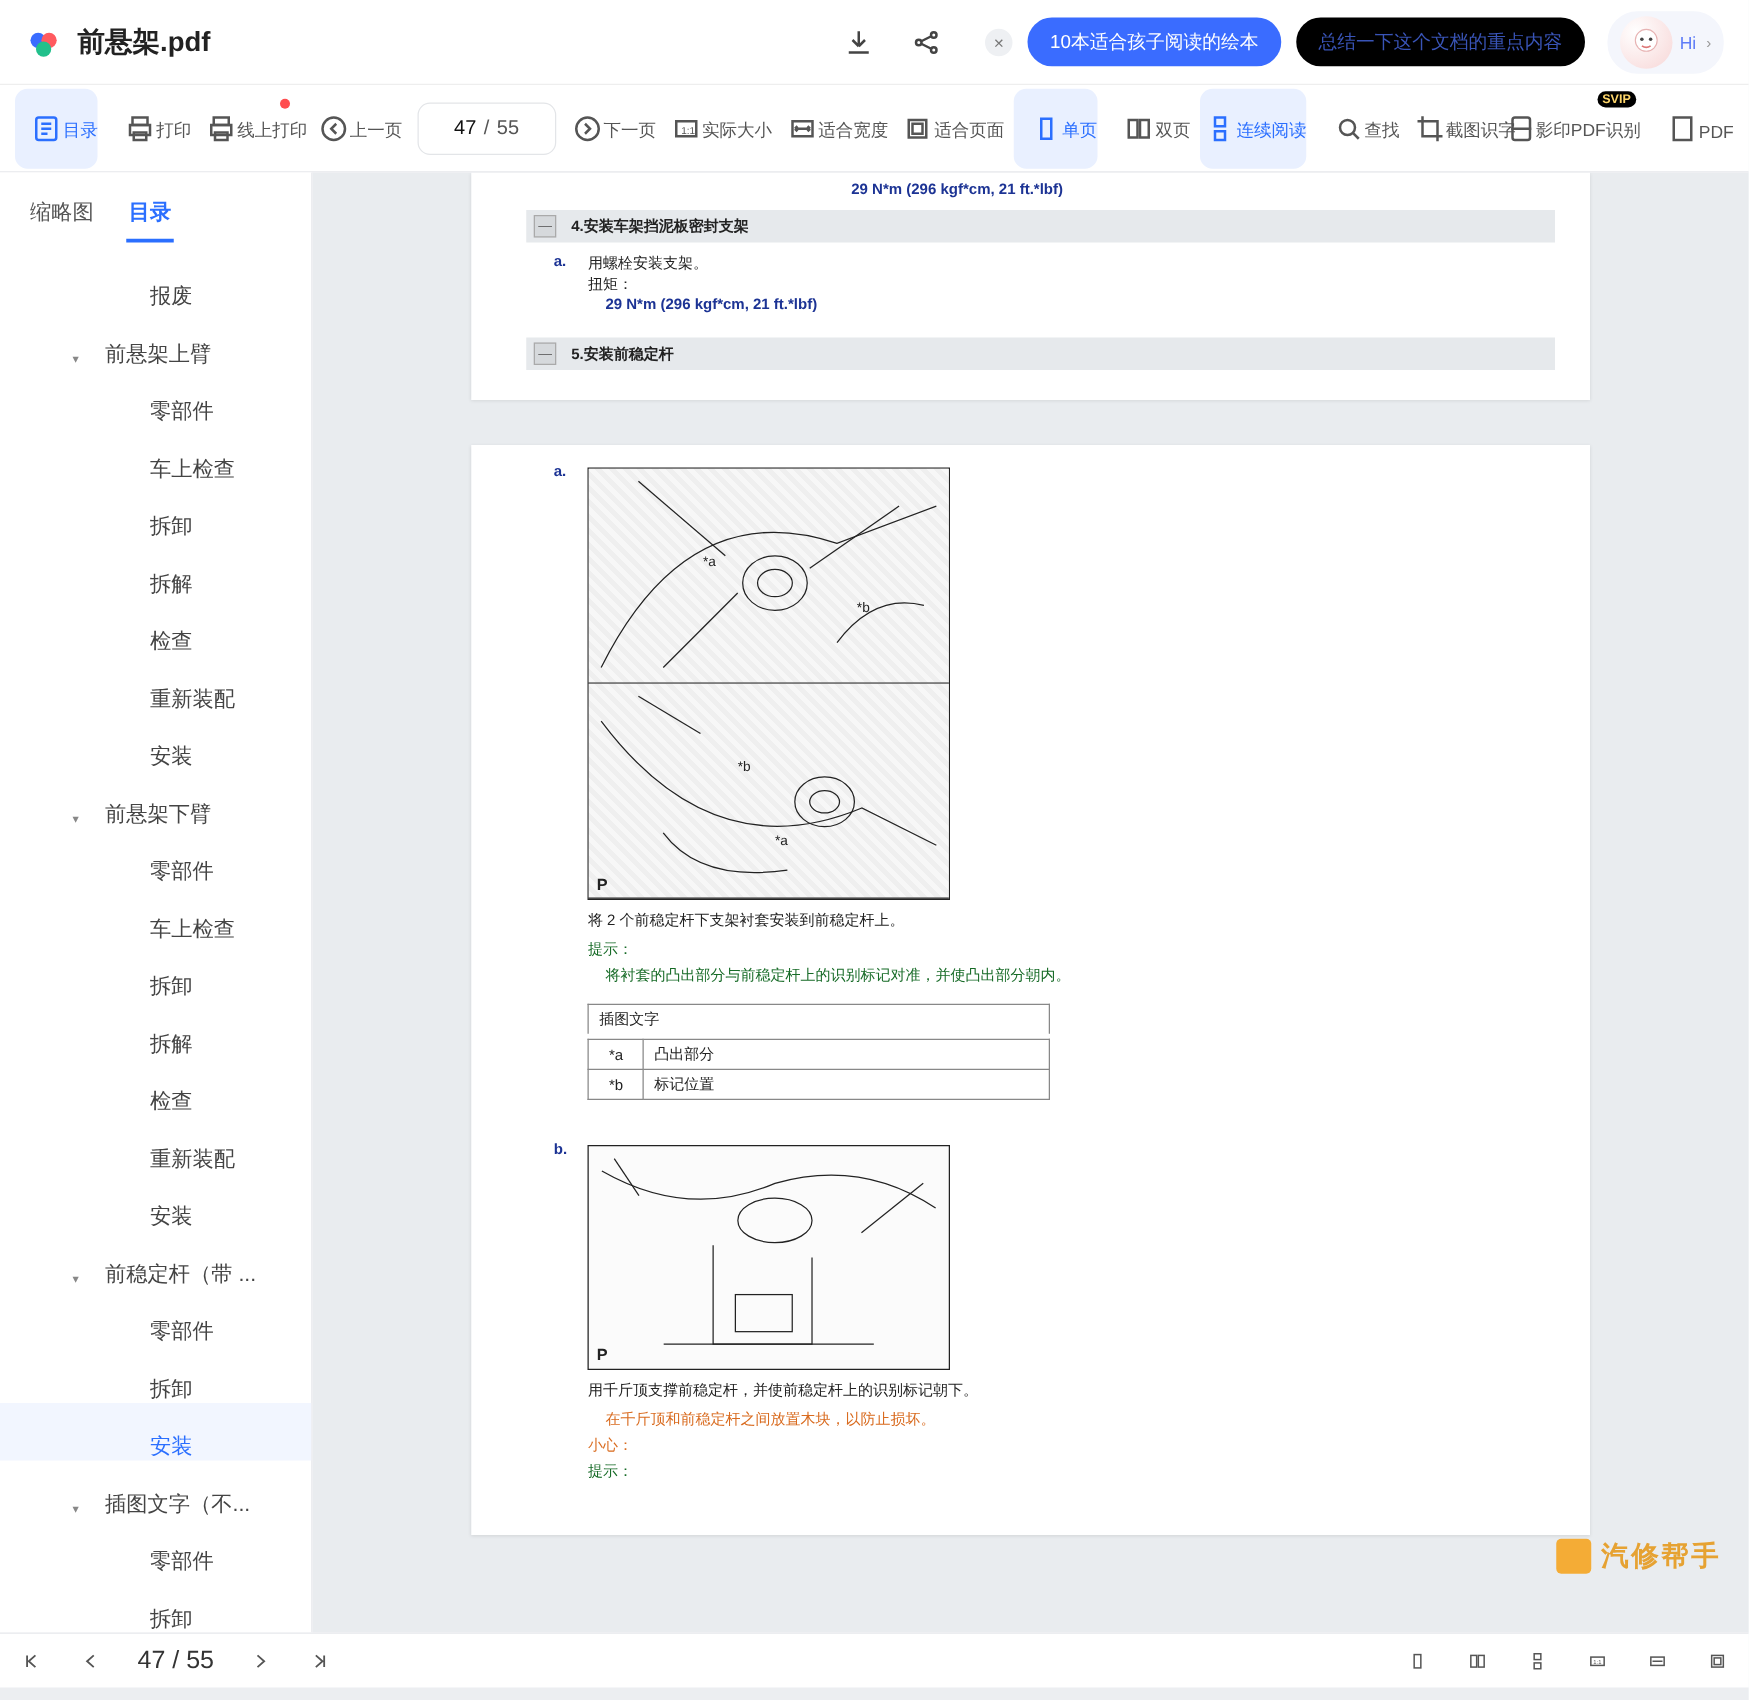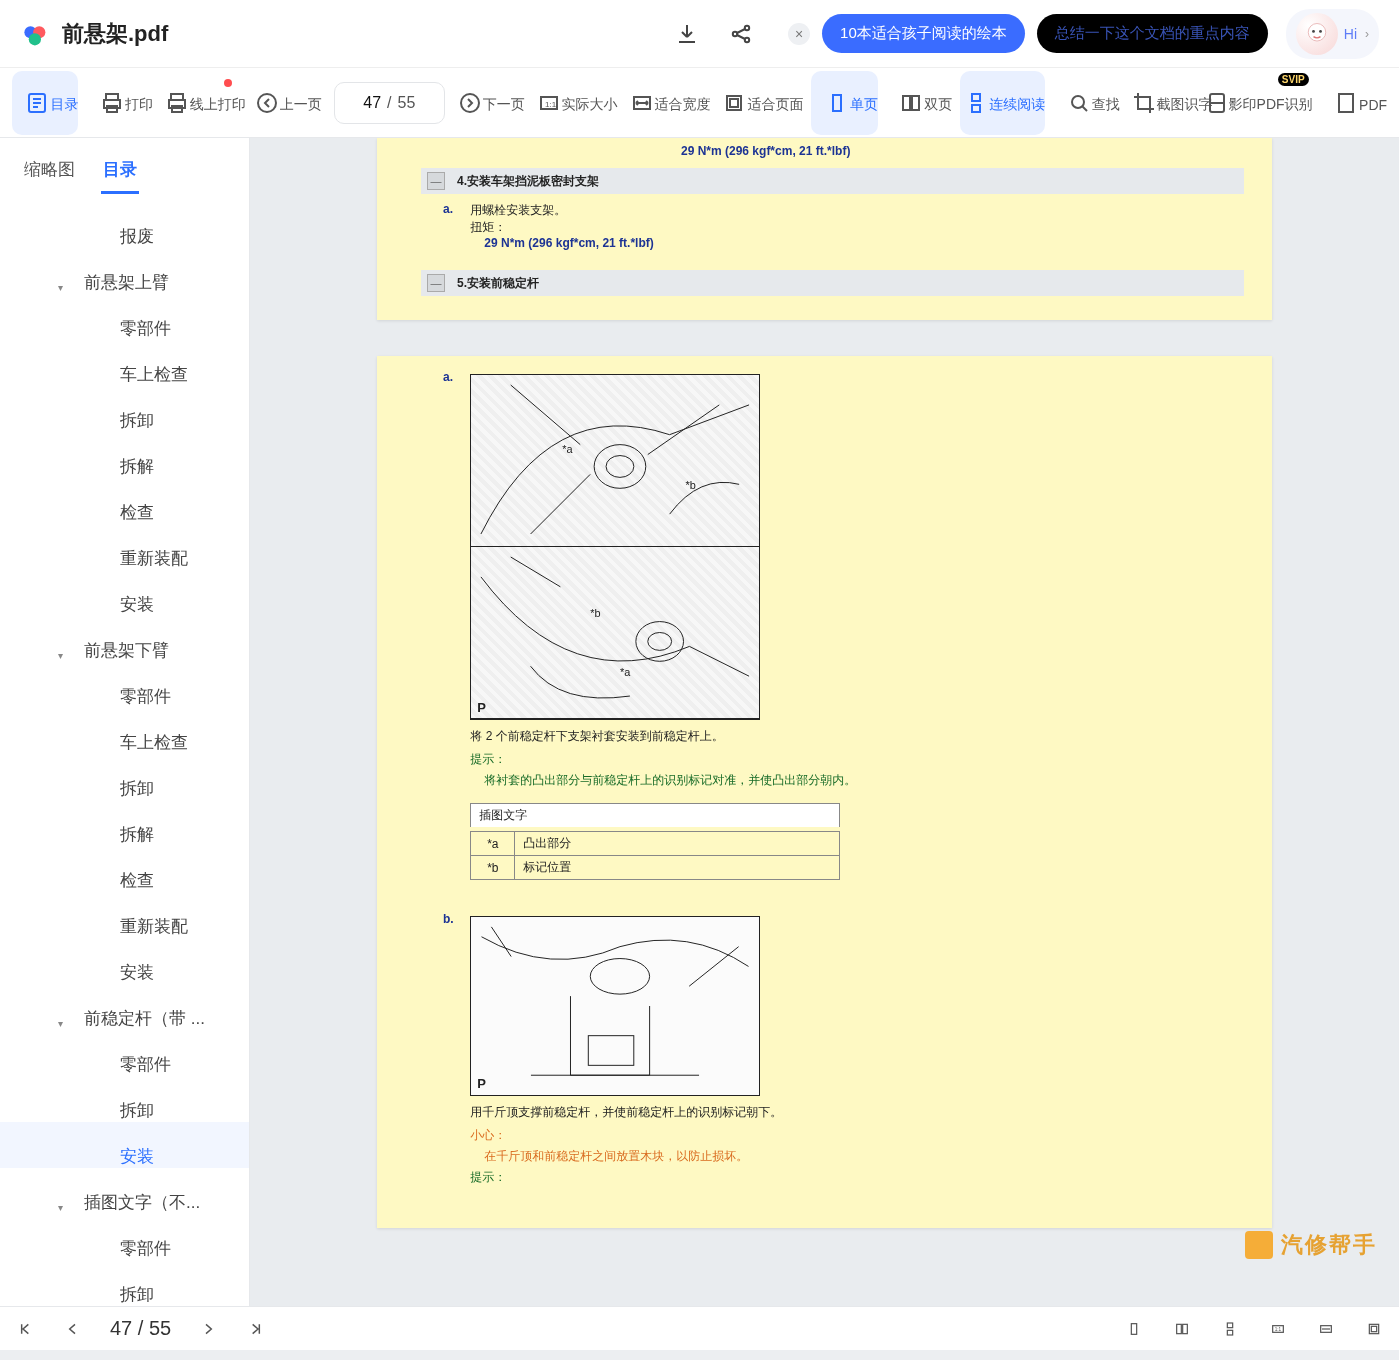--- a/index.html
+++ b/index.html
@@ -39,21 +39,21 @@
 .tabs{display:flex;gap:24px;padding:10px 22px 0}
 .tab{padding:10px 2px;font-size:17px;color:#555;cursor:pointer}
 .tab.active{color:#2b6fff;font-weight:600;border-bottom:3px solid #2b6fff}
 .tree{flex:1;overflow-y:auto;padding:8px 0}
 .tree-item{display:flex;align-items:flex-end;height:46px;padding:0 14px 0 14px;font-size:17px;color:#444;cursor:pointer}
 .tree-item.lv1{padding-left:70px}
 .tree-item.lv2{padding-left:120px}
 .tree-item.selected{color:#2b6fff;background:#f2f6ff}
 .tree-tg{width:14px;margin-right:12px;color:#888;font-size:10px;transform:translateY(-1px)}
 .content{flex:1;background:#e9ecef;overflow-y:auto;padding:0 0 40px;position:relative}
-.page{width:895px;margin:0 auto 36px;background:#fef9c3;padding:6px 0 18px;box-shadow:0 1px 3px rgba(0,0,0,.1)}
+.page{width:895px;margin:0 auto 36px;background:#ffffff;padding:6px 0 18px;box-shadow:0 1px 3px rgba(0,0,0,.1)}
 .pg-inner{padding:0 28px 0 44px}
 .torque-top{font-size:12px;color:#1c3394;font-weight:700;margin-left:260px;margin-bottom:10px}
 .sect-bar{display:flex;align-items:center;background:#e6e9ec;height:26px;margin:6px 0;padding:0 6px}
 .sect-mini{width:18px;height:18px;background:#d6d9dc;border:1px solid #aaa;display:flex;align-items:center;justify-content:center;font-size:11px;color:#666;margin-right:12px}
 .sect-title{font-size:12px;color:#222;font-weight:600}
 .step-blk{margin:8px 0 20px 0;padding-left:22px}
 .step-lbl{color:#1c3394;font-weight:700;font-size:12px;display:inline-block;width:24px;vertical-align:top}
 .step-body{display:inline-block;width:calc(100% - 30px);font-size:12px;color:#222}
 .tq-lbl{color:#222}
 .tq-val{color:#1c3394;font-weight:700;margin-left:14px}
@@ -450,22 +450,22 @@
                         <path d="M100 80 L100 160 L180 160 L180 90"></path>
                         <rect x="118" y="120" width="46" height="30"></rect>
                         <path d="M60 160 L230 160"></path>
                         <path d="M40 40 L20 10"></path>
                         <path d="M220 70 L270 30"></path>
                       </g>
                     </svg></div>
                 <div class="plabel">P</div>
               </div>
               <div class="caption">用千斤顶支撑前稳定杆，并使前稳定杆上的识别标记朝下。</div>
+              <div class="tip-o" style="margin-left:14px">在千斤顶和前稳定杆之间放置木块，以防止损坏。</div>
               <div class="tip-o">小心：</div>
-              <div class="tip-o" style="margin-left:14px">在千斤顶和前稳定杆之间放置木块，以防止损坏。</div>
               <div class="tip-g">提示：</div>
             </span>
           </div>
         </div>
       </div>
 
       <div class="watermark">
         <div class="wm-ico"></div>
         <div class="wm-txt">汽修帮手</div>
       </div>

